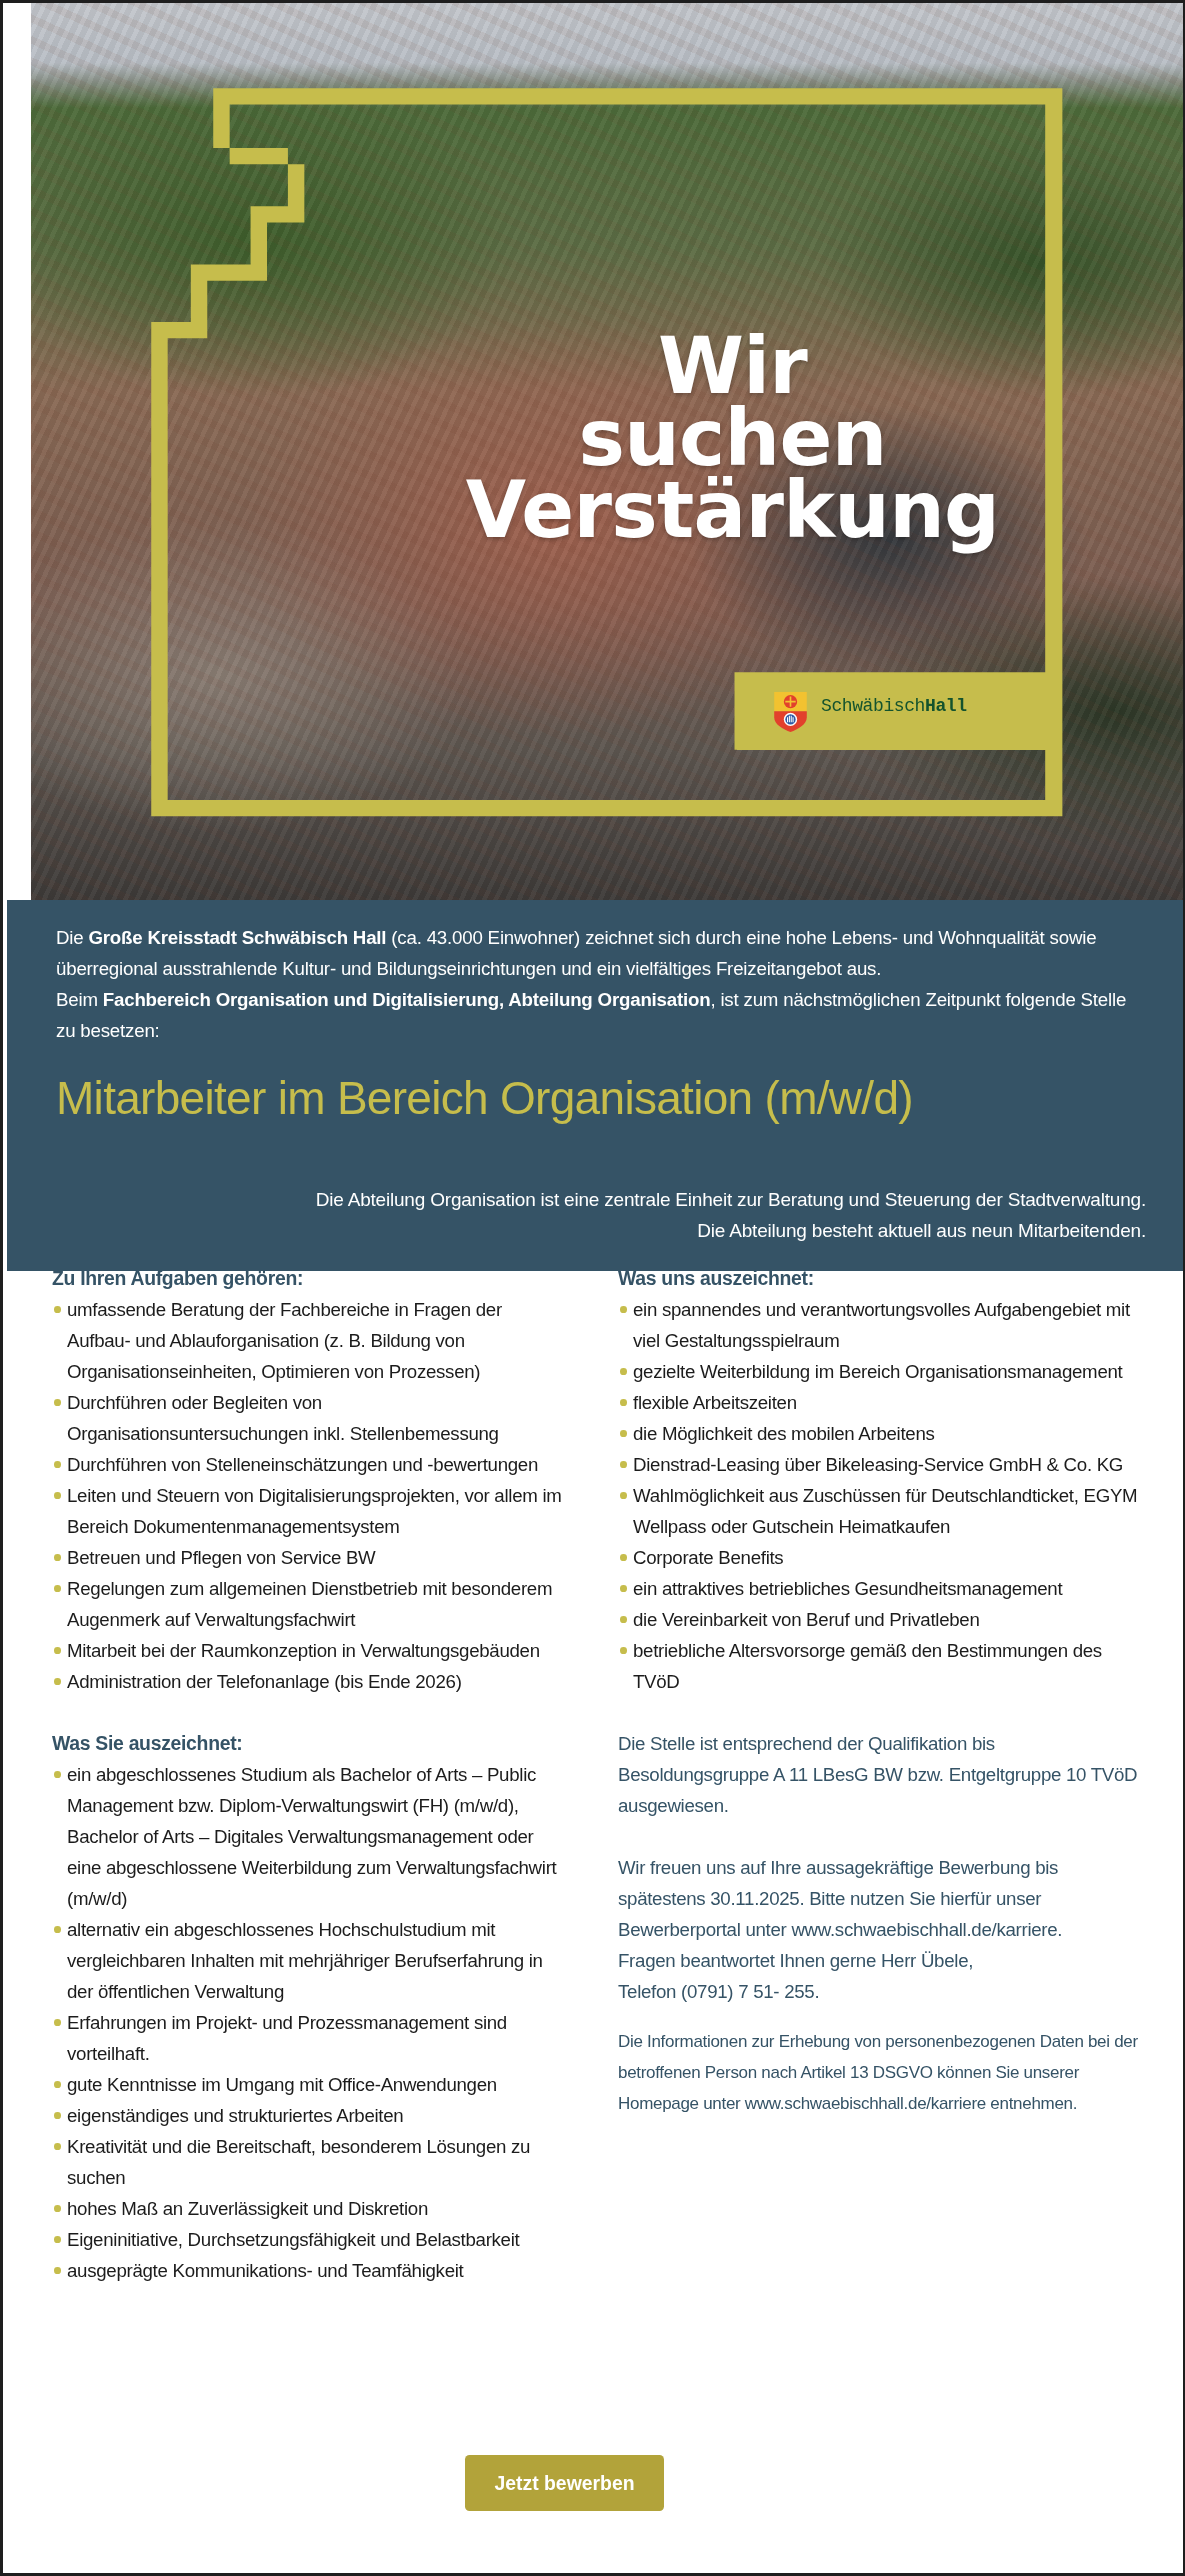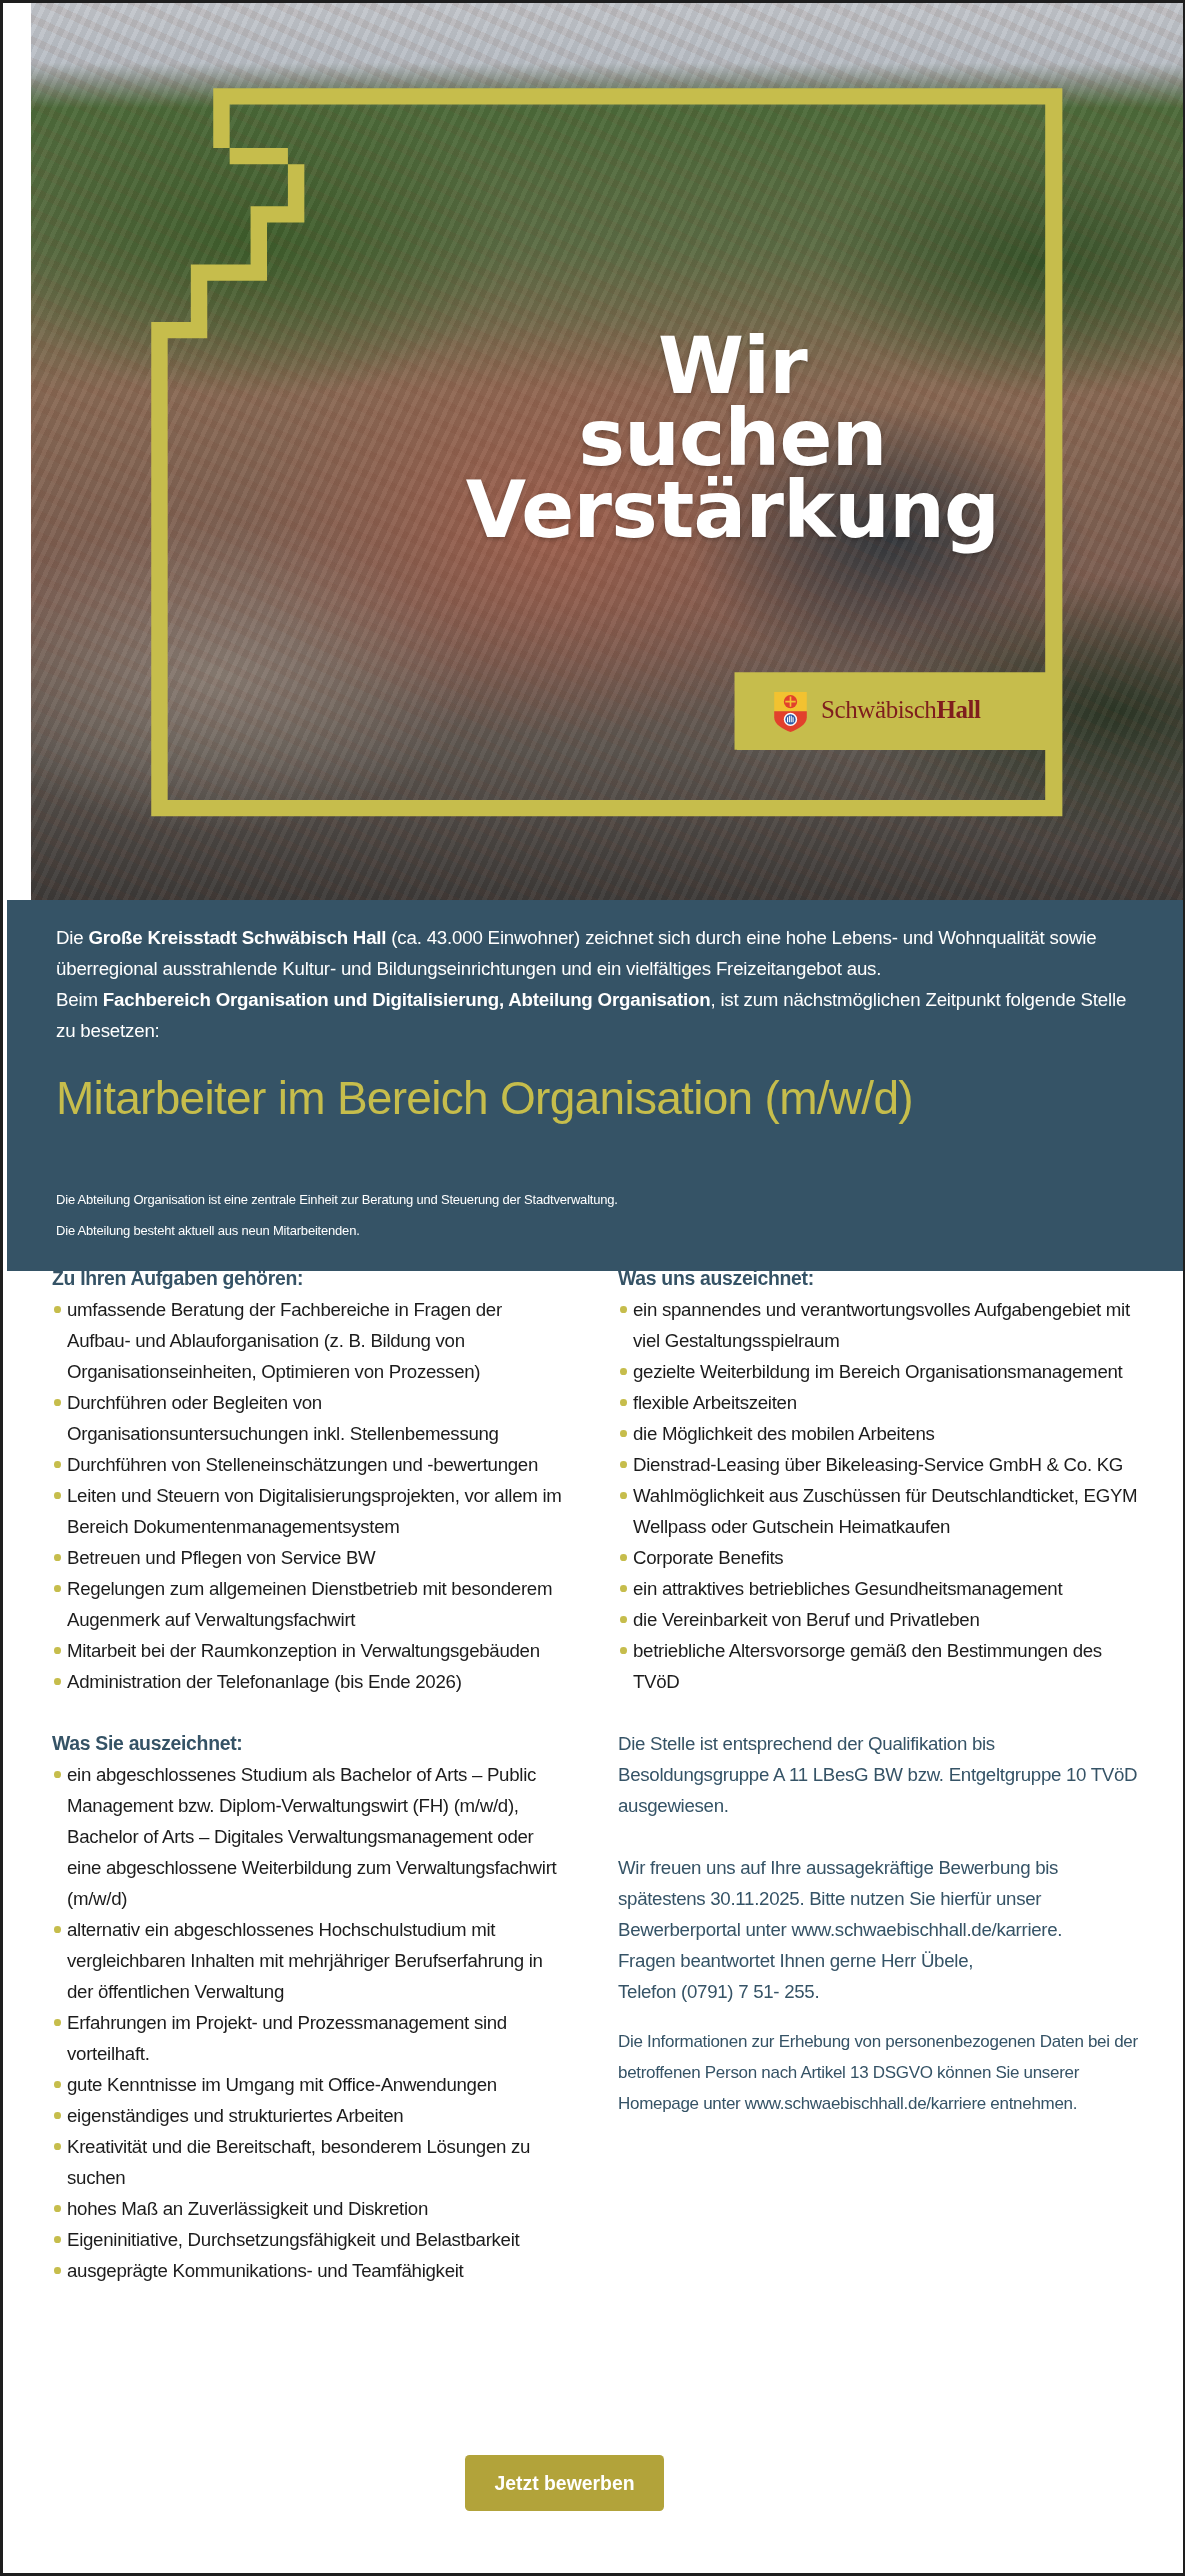--- a/index.html
+++ b/index.html
@@ -20,28 +20,28 @@
       repeating-linear-gradient(115deg, rgba(255,255,255,0.04) 0 4.5px, rgba(0,0,0,0.05) 4.5px 10.5px),
       repeating-linear-gradient(25deg, rgba(120,60,40,0.08) 0 7.5px, rgba(0,0,0,0) 7.5px 19.4px);
     pointer-events:none;}
   .frame{position:absolute;left:0;top:0;width:1180px;height:897px;}
   .hero-title{position:absolute;left:418px;top:327px;width:567px;text-align:center;color:#ffffff;
     font-family:"DejaVu Sans","Liberation Sans",sans-serif;font-weight:700;font-size:78px;line-height:72px;letter-spacing:-0.7px;
     text-shadow:0 1.5px 4.5px rgba(0,0,0,0.25);}
   .hero-title span{display:block;}
   .logo-box{position:absolute;left:706px;top:671px;width:311px;height:76px;background:#c6bd4c;display:flex;align-items:center;}
   .logo-shield{position:absolute;left:37px;top:18px;width:33px;height:40px;}
-  .logo-text{position:absolute;left:84px;top:22.4px;font-family:Liberation Serif, serif;font-size:25px;color:#7f1d1d;letter-spacing:-0.4px;}
+  .logo-text{position:absolute;left:84px;top:22.4px;font-family:Liberation Mono, monospace;font-size:18px;color:#14532d;letter-spacing:-0.4px;}
   .logo-text b{font-weight:700;}
   
   .intro{position:absolute;left:4px;top:897px;width:1180px;height:371px;background:#355366;color:#ffffff;}
   .intro-text{position:absolute;left:49px;top:22.4px;width:1090px;font-family:"Liberation Sans",sans-serif;font-size:18.7px;line-height:31px;letter-spacing:-0.2px;}
   .intro-text b{font-weight:700;}
   .job-title{position:absolute;left:49px;top:172px;font-family:"Liberation Sans",sans-serif;font-size:46px;color:#c6bd4c;letter-spacing:-0.7px;line-height:52px;}
-  .intro-desc{position:absolute;left:49px;top:284px;width:1090px;font-family:"Liberation Sans",sans-serif;font-size:13px;line-height:31px;letter-spacing:-0.2px;}
+  .intro-desc{position:absolute;left:49px;top:284px;width:1090px;font-family:"Liberation Sans",sans-serif;font-size:19px;line-height:31px;letter-spacing:-0.2px;text-align:right;}
   
   .col{position:absolute;top:1260px;font-family:"Liberation Sans",sans-serif;font-size:18.7px;line-height:31px;color:#1c1c1c;letter-spacing:-0.3px;}
   .col-left{left:49px;width:515px;}
   .col-right{left:615px;width:523px;}
   .section-heading{color:#355366;font-weight:700;font-size:19.4px;margin:0;line-height:31px;}
   ul.bullets{list-style:none;margin:0;padding:0;}
   ul.bullets li{position:relative;padding-left:15px;}
   ul.bullets li::before{content:"";position:absolute;left:2.2px;top:12px;width:6.7px;height:6.7px;border-radius:50%;background:#c6bd4c;}
   .gap{height:31px;}
   .blue-text{color:#355366;}

